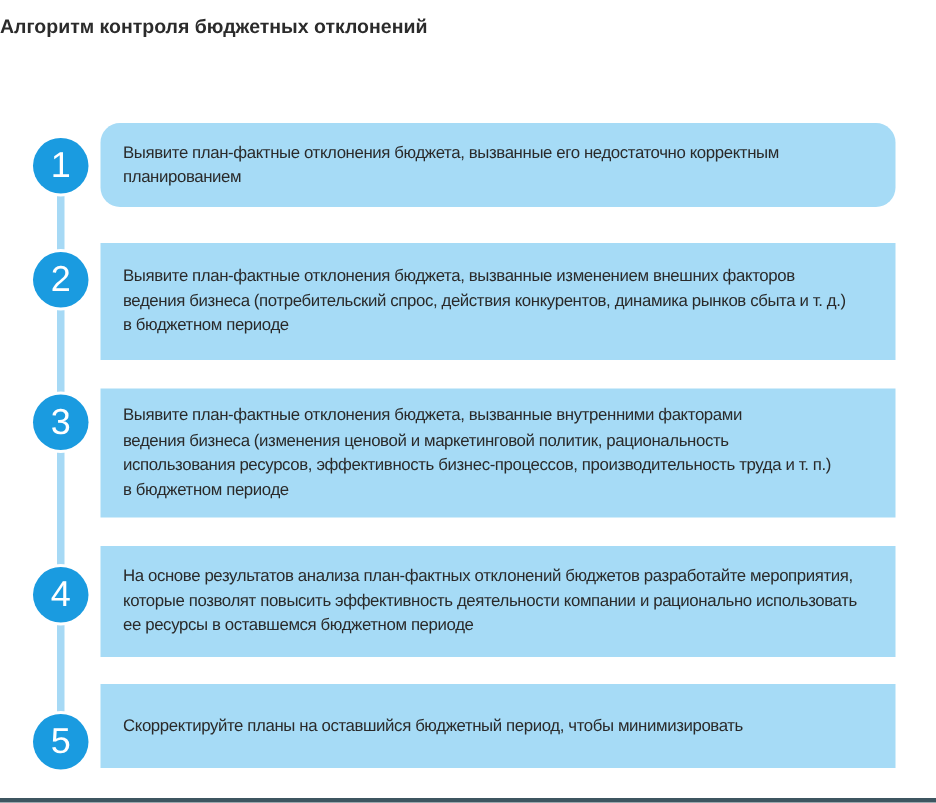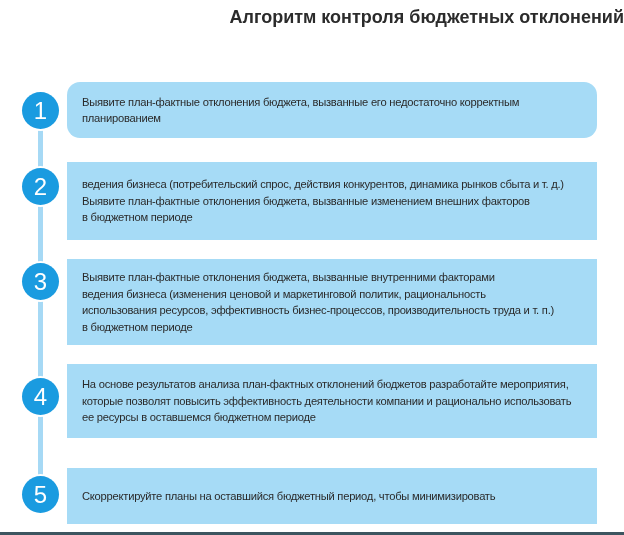--- a/index.html
+++ b/index.html
@@ -12,24 +12,24 @@
       height: 535px;
       position: relative;
       overflow: hidden;
       font-family: "Liberation Sans", sans-serif;
     }
     .title {
       position: absolute;
       left: 0;
       top: 8px;
       width: 624px;
-      text-align: right;
+      text-align: left;
       font-family: "Liberation Sans", sans-serif;
       font-weight: bold;
-      font-size: 18px;
+      font-size: 13px;
       line-height: 19px;
       color: #2b2b2b;
     }
     .title span { display: block; }
     .timeline {
       position: absolute;
       left: 38px;
       top: 100px;
       width: 5px;
       height: 400px;
@@ -97,22 +97,22 @@
       <span>Выявите план-фактные отклонения бюджета, вызванные его недостаточно корректным</span>
       <span>планированием</span>
     </div>
   </div>
 </div>
 
 <div class="step">
   <div class="circle" style="top:168px;">2</div>
   <div class="box" style="top:162px;height:78px;">
     <div class="box-text">
+      <span>Выявите план-фактные отклонения бюджета, вызванные изменением внешних факторов</span>
       <span>ведения бизнеса (потребительский спрос, действия конкурентов, динамика рынков сбыта и т. д.)</span>
-      <span>Выявите план-фактные отклонения бюджета, вызванные изменением внешних факторов</span>
       <span>в бюджетном периоде</span>
     </div>
   </div>
 </div>
 
 <div class="step">
   <div class="circle" style="top:263px;">3</div>
   <div class="box" style="top:259px;height:86px;">
     <div class="box-text">
       <span>Выявите план-фактные отклонения бюджета, вызванные внутренними факторами</span>
@@ -129,20 +129,20 @@
     <div class="box-text">
       <span>На основе результатов анализа план-фактных отклонений бюджетов разработайте мероприятия,</span>
       <span>которые позволят повысить эффективность деятельности компании и рационально использовать</span>
       <span>ее ресурсы в оставшемся бюджетном периоде</span>
     </div>
   </div>
 </div>
 
 <div class="step">
   <div class="circle" style="top:476px;">5</div>
-  <div class="box" style="top:468px;height:56px;">
+  <div class="box" style="top:456px;height:56px;">
     <div class="box-text">
       <span>Скорректируйте планы на оставшийся бюджетный период, чтобы минимизировать</span>
     </div>
   </div>
 </div>
 
 <div class="bottom-bar"></div>
 
 </body></html>

